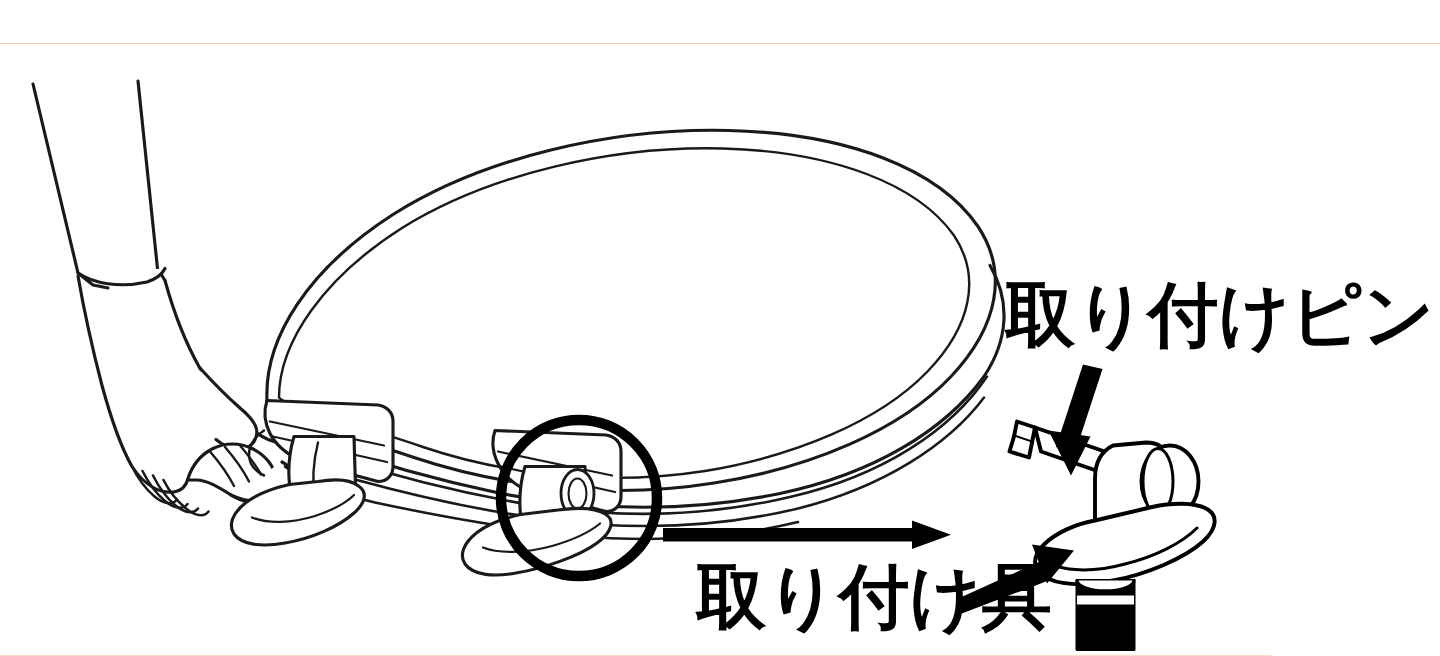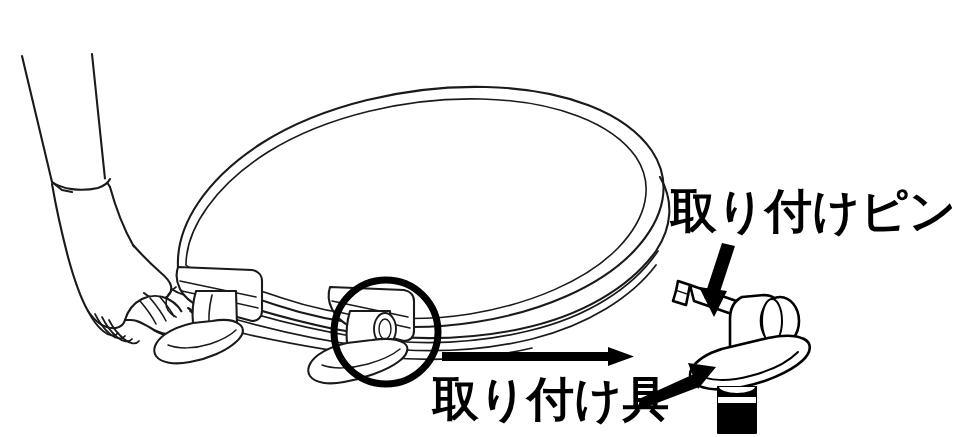--- a/index.html
+++ b/index.html
@@ -35,21 +35,21 @@
     white-space: nowrap;
     letter-spacing: 0px;
     line-height: 1;
   }
   #label-pin {
     left: 670px;
     top: 158px;
     font-size: 47px;
   }
   #label-bracket {
-    left: 432px;
+    left: 464px;
     top: 346px;
     font-size: 47px;
   }
 </style>
 </head>
 <body>
 
 <div id="scene">
 
   <svg id="artwork" viewBox="0 0 960 437" xmlns="http://www.w3.org/2000/svg">

